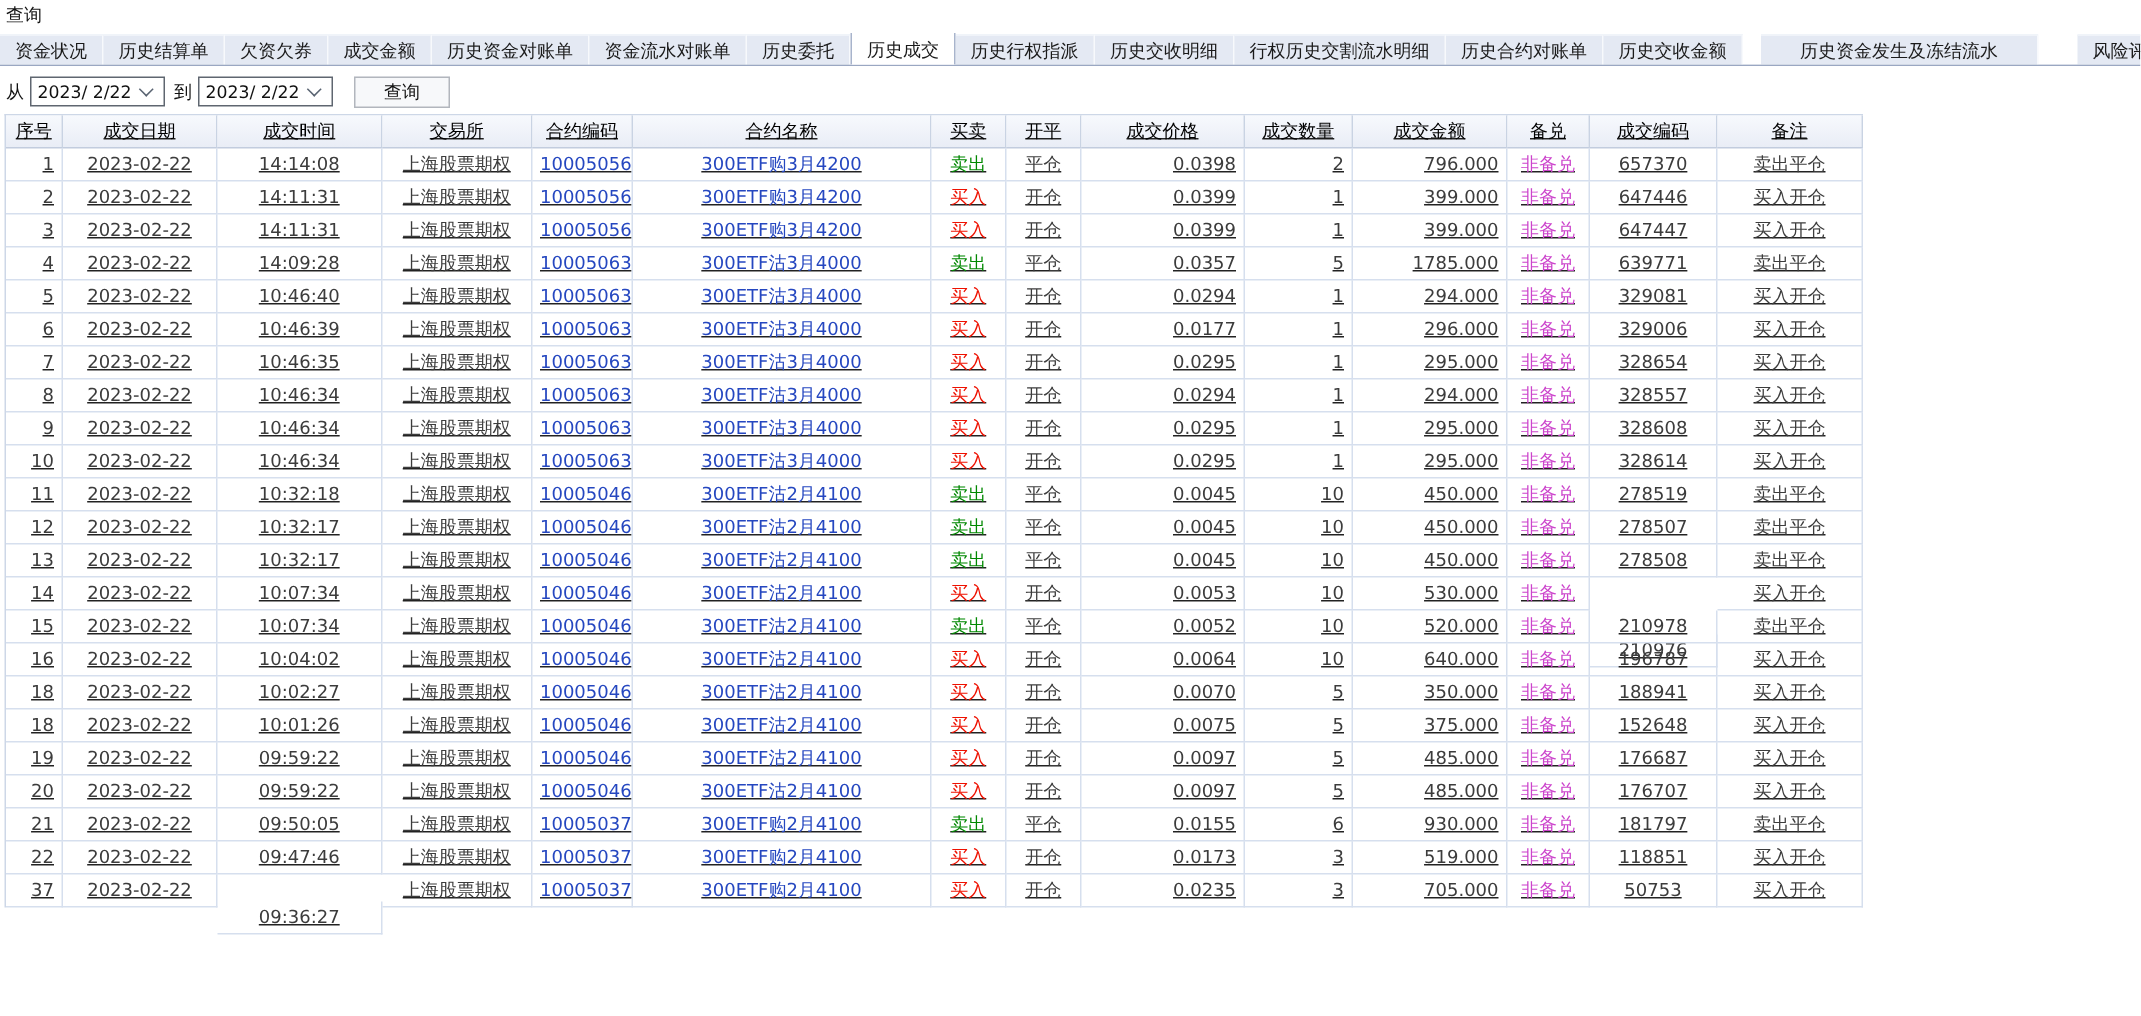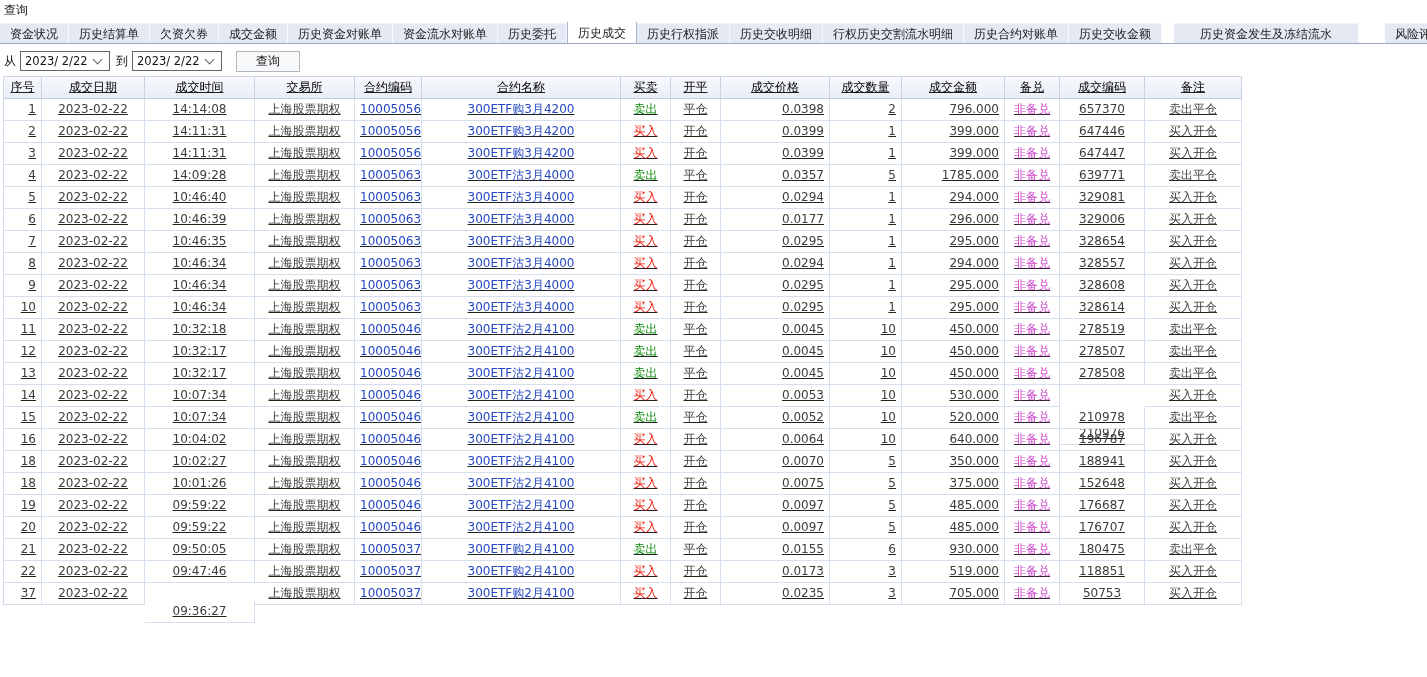--- a/index.html
+++ b/index.html
@@ -510,21 +510,21 @@
         <div class="t-cell al-c" style="width: 110px;">09:50:05</div>
         <div class="t-cell al-c" style="width: 100px;">上海股票期权</div>
         <div class="t-cell al-c cell-link" style="width: 67px;">10005037</div>
         <div class="t-cell al-c cell-link" style="width: 199px;">300ETF购2月4100</div>
         <div class="t-cell al-c side-sell" style="width: 50px;">卖出</div>
         <div class="t-cell al-c" style="width: 50px;">平仓</div>
         <div class="t-cell al-r" style="width: 109px;">0.0155</div>
         <div class="t-cell al-r" style="width: 72px;">6</div>
         <div class="t-cell al-r" style="width: 103px;">930.000</div>
         <div class="t-cell al-c cell-covered" style="width: 55px;">非备兑</div>
-        <div class="t-cell al-c" style="width: 85px;">180475</div>
+        <div class="t-cell al-c" style="width: 85px;">181797</div>
         <div class="t-cell al-c" style="width: 97px;">卖出平仓</div>
       </div>
       <div class="t-row">
         <div class="t-cell al-r" style="width: 38px;">22</div>
         <div class="t-cell al-c" style="width: 103px;">2023-02-22</div>
         <div class="t-cell al-c" style="width: 110px;">09:47:46</div>
         <div class="t-cell al-c" style="width: 100px;">上海股票期权</div>
         <div class="t-cell al-c cell-link" style="width: 67px;">10005037</div>
         <div class="t-cell al-c cell-link" style="width: 199px;">300ETF购2月4100</div>
         <div class="t-cell al-c side-buy" style="width: 50px;">买入</div>

